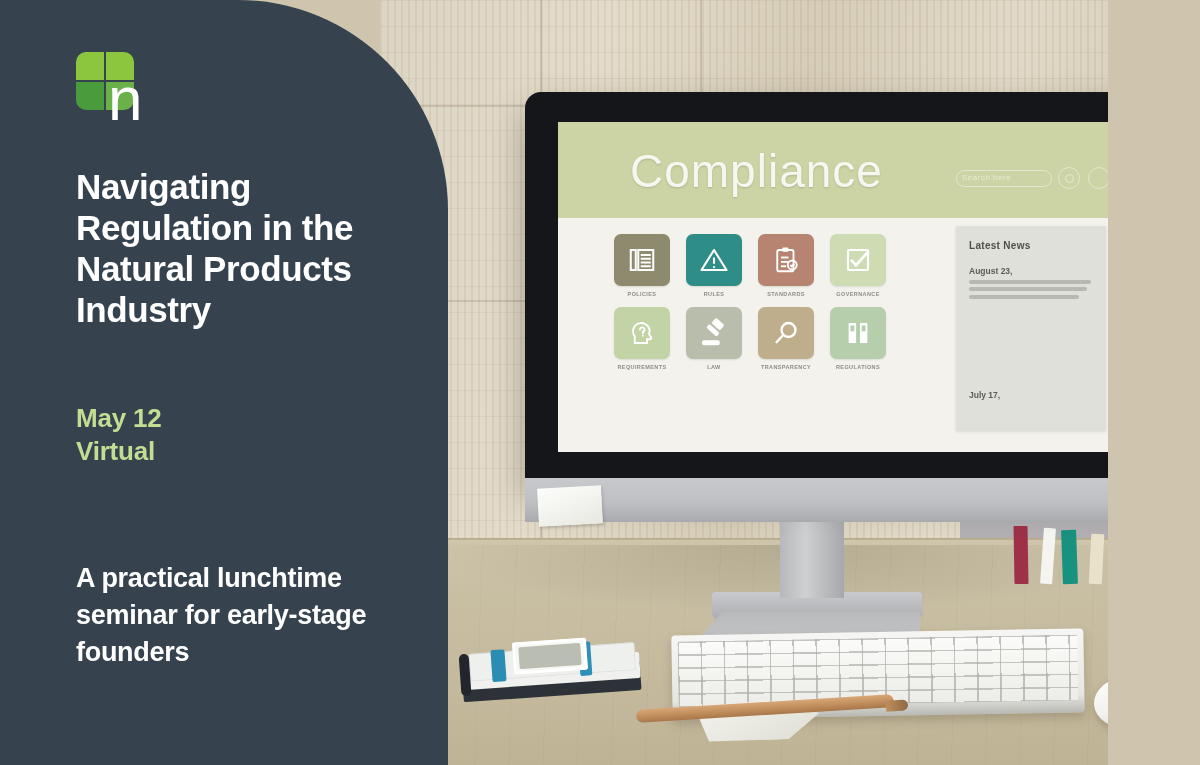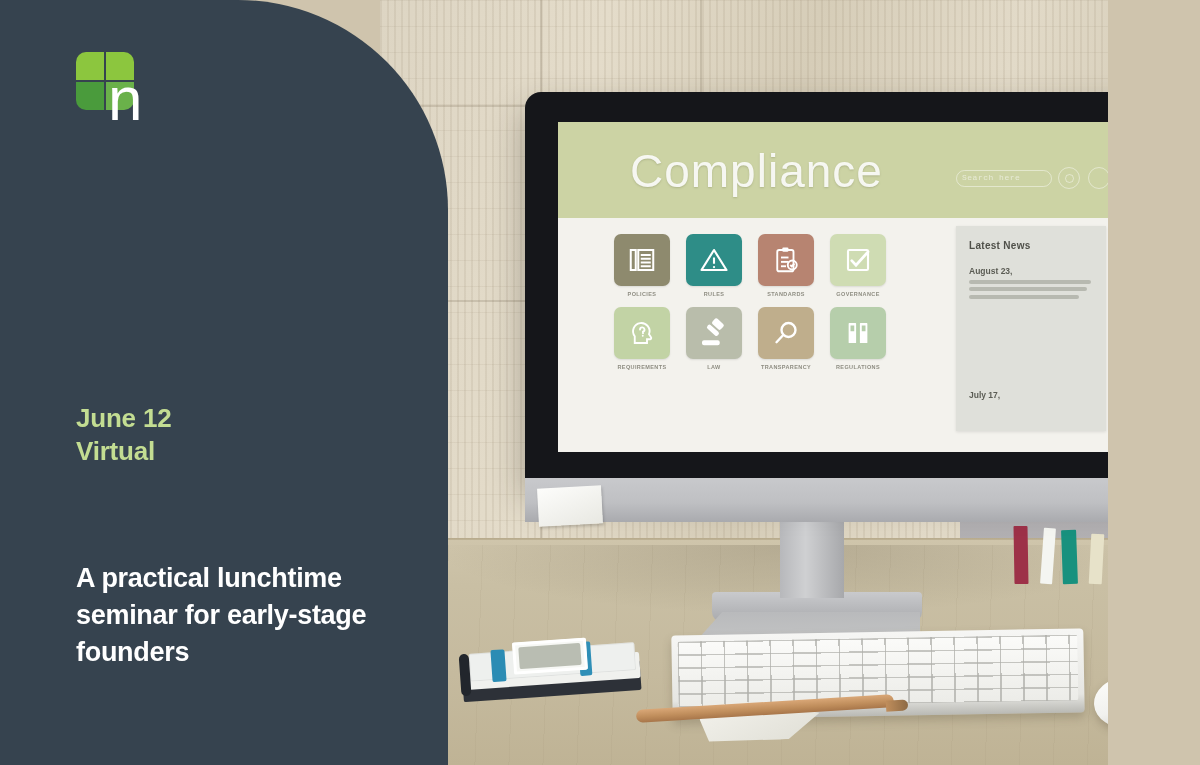--- a/index.html
+++ b/index.html
@@ -99,21 +99,21 @@
     color:rgba(255,255,255,.88);
     font-family:"Liberation Sans", sans-serif;
     text-shadow:0 1px 2px rgba(120,125,90,.35);
   }
   .scr-searchbox {
     position:absolute; left:398px; top:48px; width:96px; height:17px;
     border:1.5px solid rgba(255,255,255,.45); border-radius:9px;
   }
   .scr-searchtxt {
     position:absolute; left:404px; top:51px; font-size:8px;
-    color:rgba(255,255,255,.55); letter-spacing:.5px;font-family:Liberation Mono, monospace;
+    color:rgba(255,255,255,.55); letter-spacing:.5px;
   }
   .scr-circ {
     position:absolute; top:45px; width:22px; height:22px; border-radius:50%;
     border:1.5px solid rgba(255,255,255,.45);
   }
   .scr-circ.a { left:500px; }
   .scr-circ.b { left:530px; }
   .scr-circ-inner {
     position:absolute; left:50%; top:50%; width:9px; height:9px; margin:-4.5px 0 0 -4.5px;
     border:1.5px solid rgba(255,255,255,.45); border-radius:50%;
@@ -464,21 +464,22 @@
   <div class="panel-fill"></div>
 
   <div class="logo">
     <div class="leaf tl"></div>
     <div class="leaf tr"></div>
     <div class="leaf bl"></div>
     <div class="leaf br"></div>
     <div class="logo-n">n</div>
   </div>
 
+  <h1 class="headline">Navigating Regulation in the Natural Products Industry</h1>
 
   <div class="details">
-    <div>June 12</div>
+    <div>May 12</div>
     <div>Virtual</div>
   </div>
 
   <div class="subtext">A practical lunchtime seminar for early-stage founders</div>
 
 </div>
 
 </body></html>

